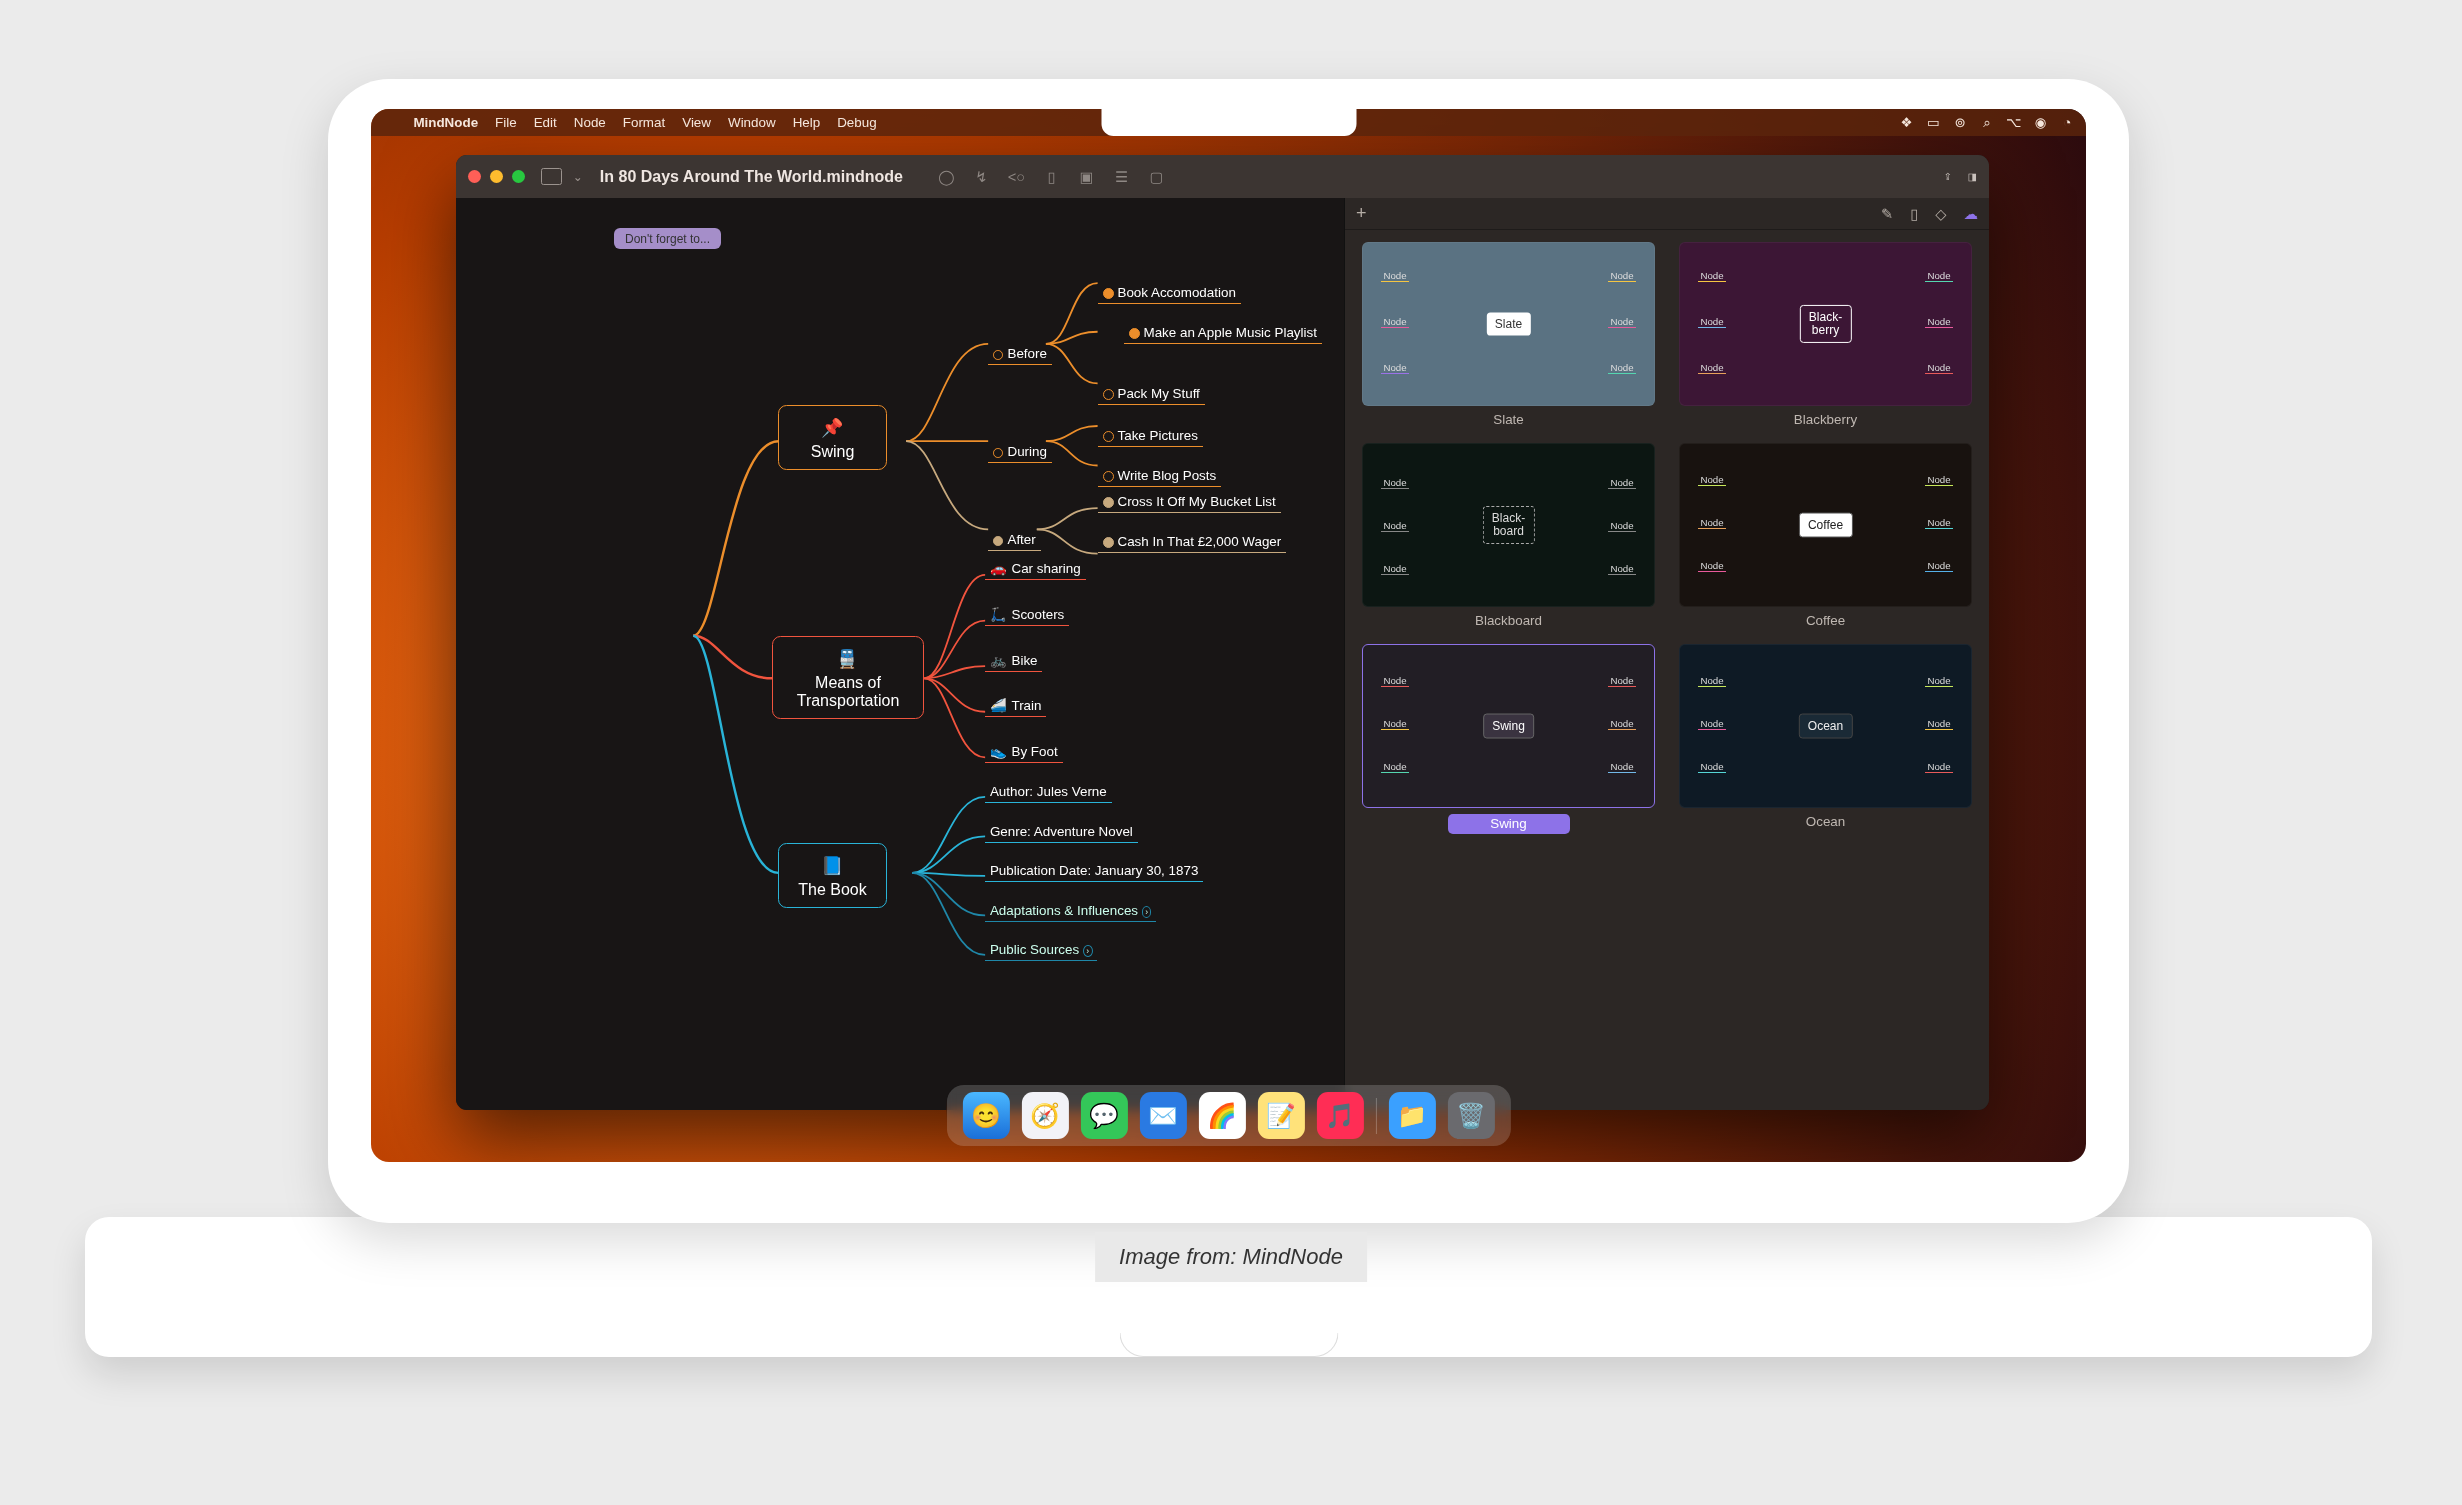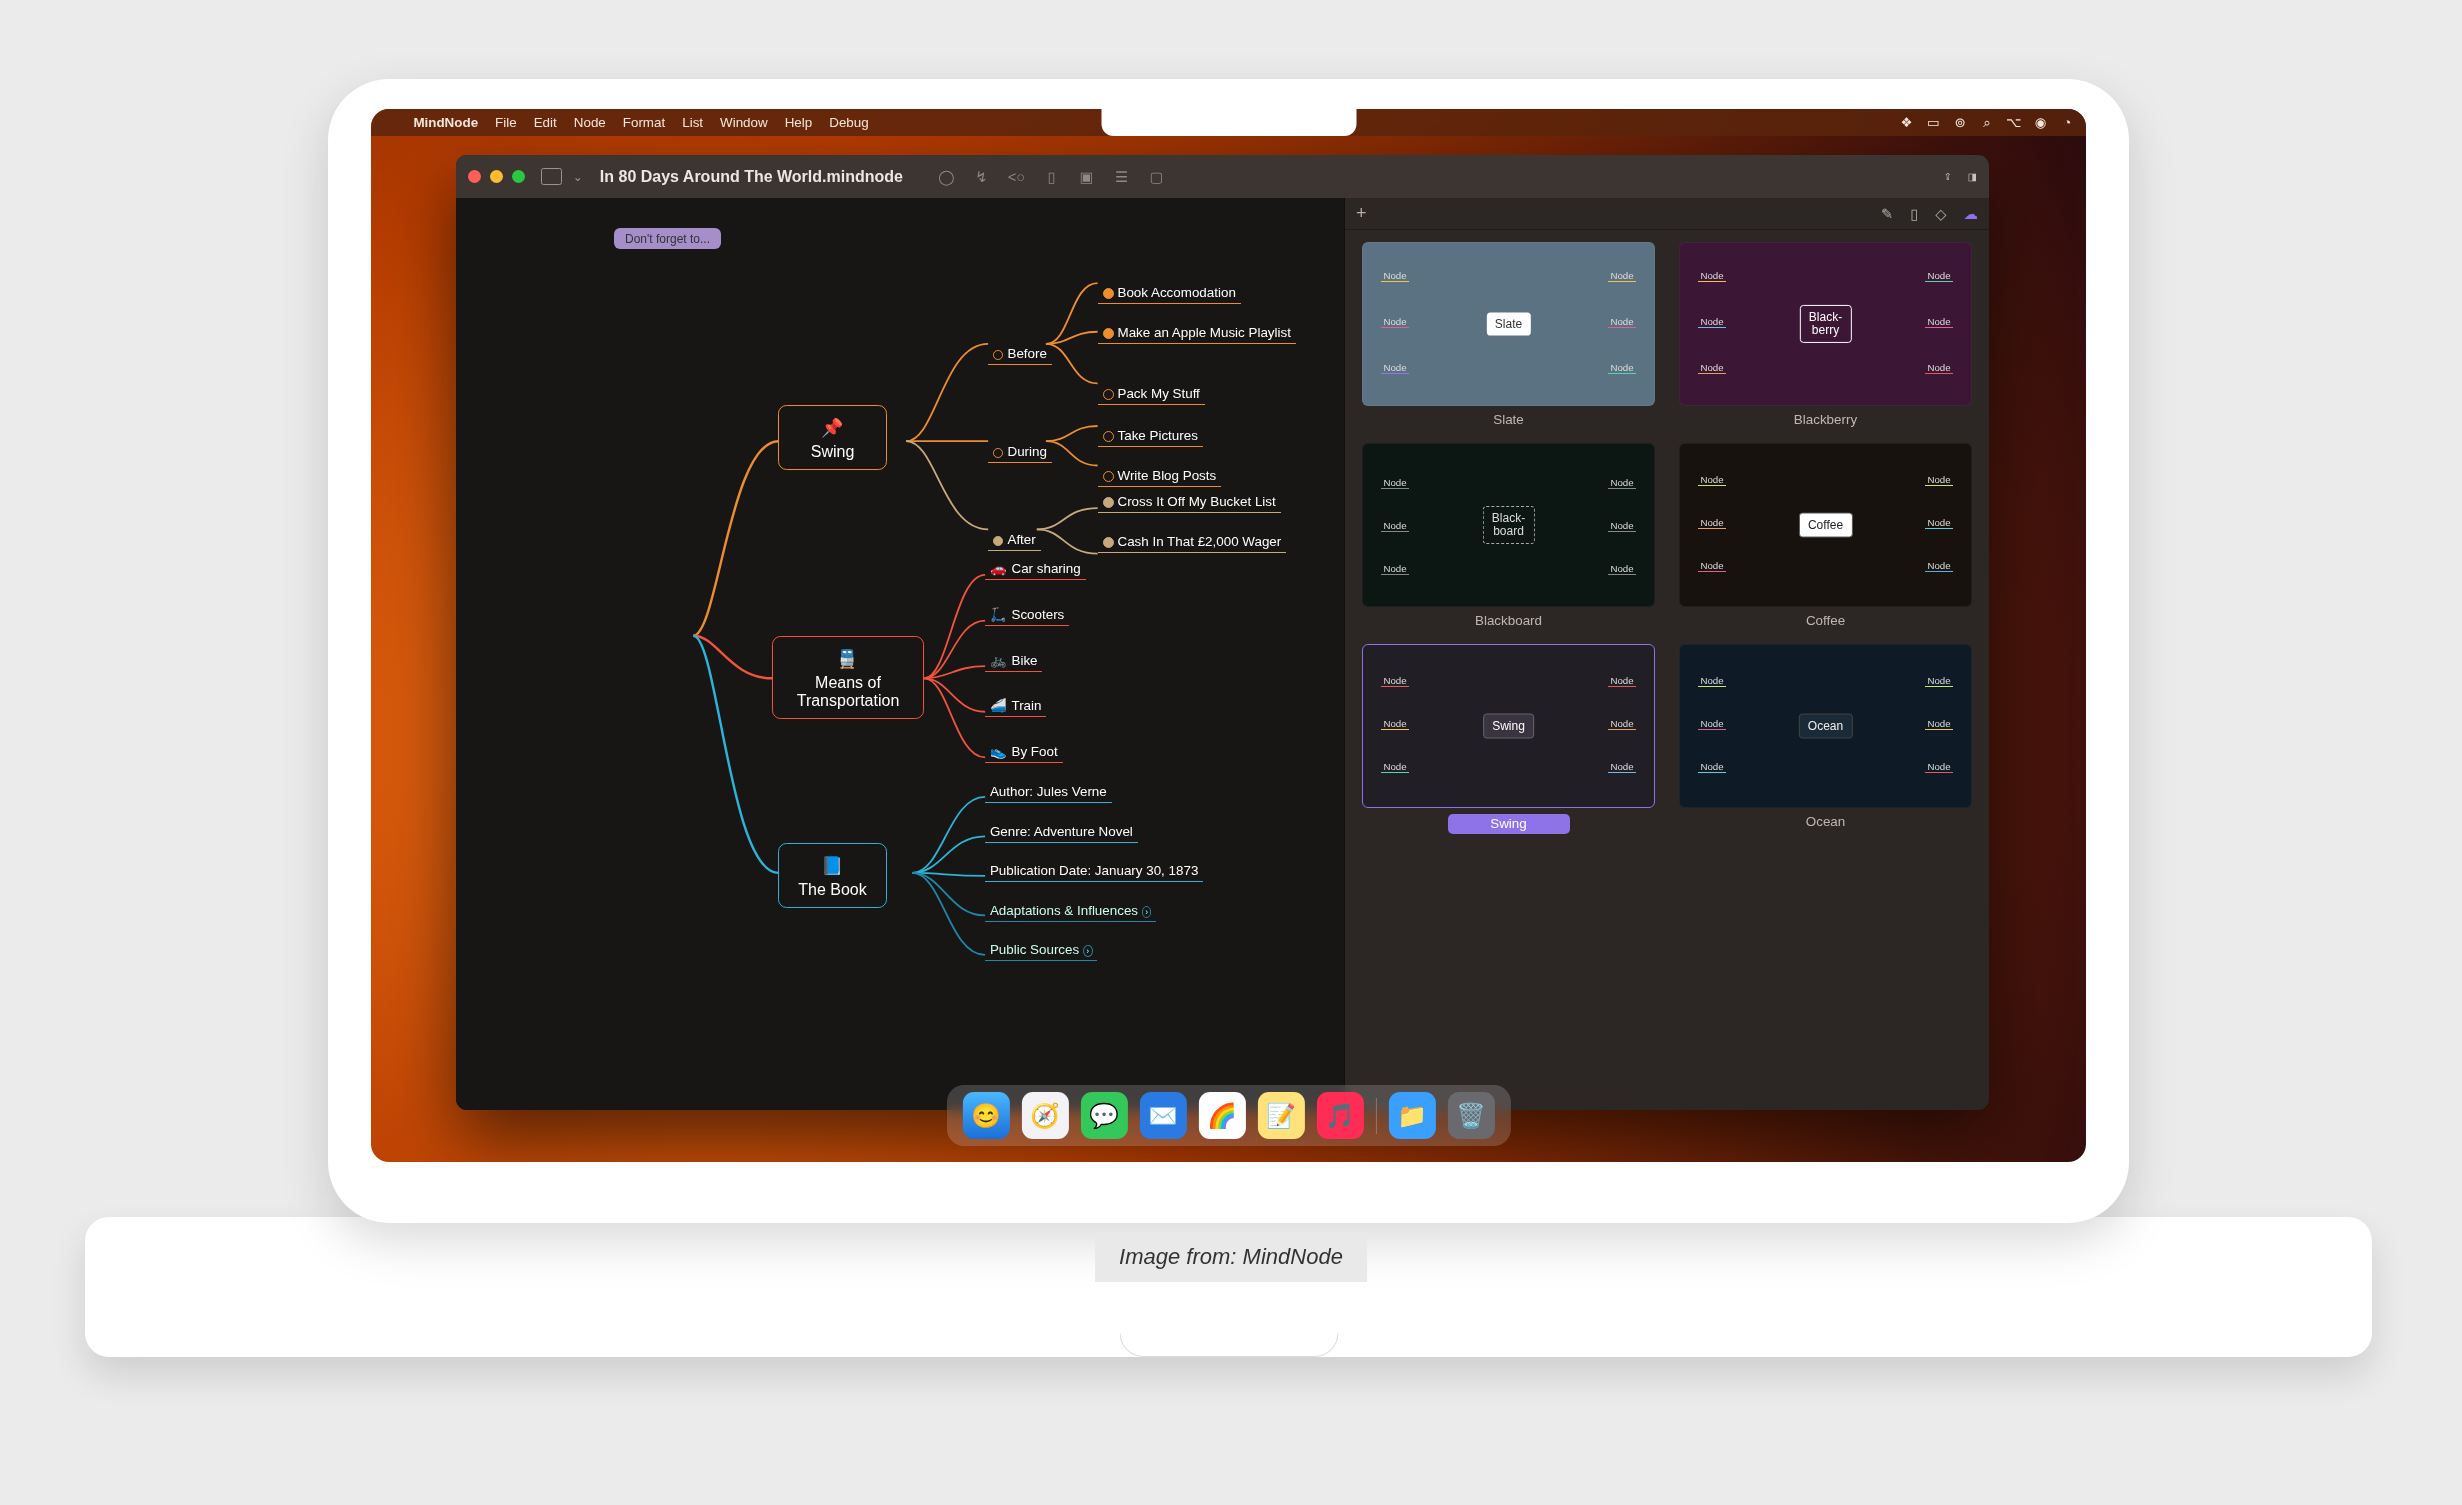--- a/index.html
+++ b/index.html
@@ -254,21 +254,21 @@
     <div class="notch"></div>
 
     <div class="menubar">
       <div class="left">
         <span class="mb-icon"></span>
         <span class="app-name">MindNode</span>
         <span>File</span>
         <span>Edit</span>
         <span>Node</span>
         <span>Format</span>
-        <span>List</span>
+        <span>View</span>
         <span>Window</span>
         <span>Help</span>
         <span>Debug</span>
       </div>
       <div class="right">
         <span class="mb-icon">❖</span>
         <span class="mb-icon">▭</span>
         <span class="mb-icon">⊚</span>
         <span class="mb-icon">⌕</span>
         <span class="mb-icon">⌥</span>
@@ -346,21 +346,21 @@
           <div class="nodebox book">
             <span class="nb-icon">📘</span>
             <span>The Book</span>
           </div>
 
           <div class="sub orange" style="left:532px;top:130px"><span class="dot"></span><span>Before</span></div>
           <div class="sub orange" style="left:532px;top:228px"><span class="dot"></span><span>During</span></div>
           <div class="sub orange" style="left:532px;top:316px;border-color:#c7a97e"><span class="dot" style="border-color:#c7a97e;background:#c7a97e"></span><span>After</span></div>
 
           <div class="sub orange leaf" style="left:642px;top:69px"><span class="chk" style="background:#ec8e2b"></span><span>Book Accomodation</span></div>
-          <div class="sub orange leaf" style="left:642px;top:109px;max-width:243px"><span class="chk" style="background:#ec8e2b"></span><span>Make an Apple Music Playlist</span></div>
+          <div class="sub orange leaf" style="left:668px;top:109px;max-width:243px"><span class="chk" style="background:#ec8e2b"></span><span>Make an Apple Music Playlist</span></div>
           <div class="sub orange leaf" style="left:642px;top:170px"><span class="chk"></span><span>Pack My Stuff</span></div>
           <div class="sub orange leaf" style="left:642px;top:212px"><span class="chk"></span><span>Take Pictures</span></div>
           <div class="sub orange leaf" style="left:642px;top:252px"><span class="chk"></span><span>Write Blog Posts</span></div>
           <div class="sub leaf grey" style="left:642px;top:294px;border-color:#c7a97e"><span class="chk"></span><span>Cross It Off My Bucket List</span></div>
           <div class="sub leaf grey" style="left:642px;top:334px;border-color:#c7a97e;max-width:243px"><span class="chk"></span><span>Cash In That £2,000 Wager</span></div>
 
           <div class="sub red" style="left:529px;top:361px"><span class="mini-ic">🚗</span><span>Car sharing</span></div>
           <div class="sub red" style="left:529px;top:407px"><span class="mini-ic">🛴</span><span>Scooters</span></div>
           <div class="sub red" style="left:529px;top:453px"><span class="mini-ic">🚲</span><span>Bike</span></div>
           <div class="sub red" style="left:529px;top:498px"><span class="mini-ic">🚄</span><span>Train</span></div>

